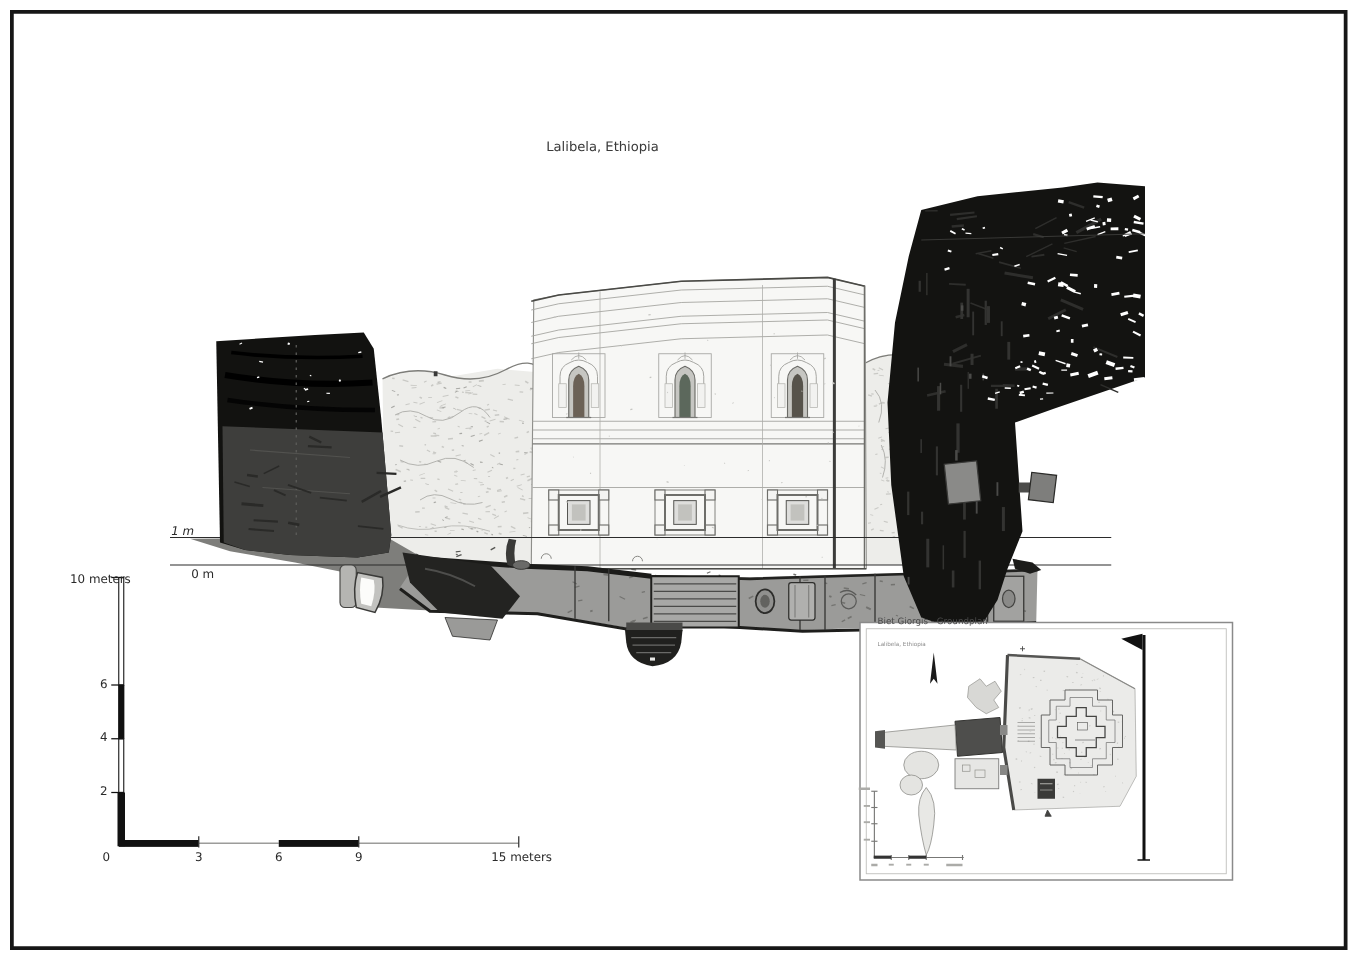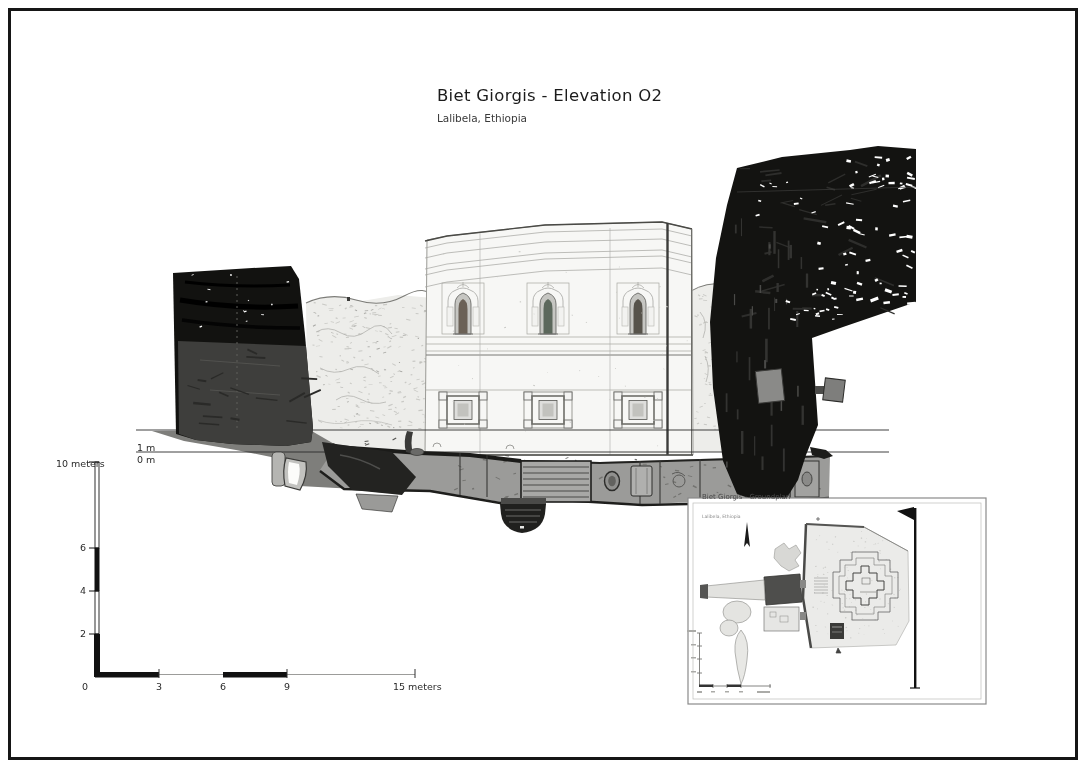--- a/index.html
+++ b/index.html
@@ -3,22 +3,22 @@
 <meta charset="utf-8">
 <style>
   html,body{margin:0;padding:0;background:#fff;}
   .page{position:relative;width:1086px;height:768px;background:#fff;overflow:hidden;
         font-family:"DejaVu Sans","Liberation Sans",sans-serif;color:#1b1b1b;}
   .frame{position:absolute;left:8px;top:8px;right:8px;bottom:8px;border:3px solid #161616;pointer-events:none;}
   .abs{position:absolute;white-space:nowrap;}
   .t-title{left:437px;top:86px;font-size:16.5px;letter-spacing:.3px;color:#1b1b1b;}
   .t-subtitle{left:437px;top:112px;font-size:10.5px;color:#3a3a3a;}
   .lbl{font-size:9.5px;color:#2a2a2a;}
-  .lbl-1m{left:137px;top:442px;}
-  .lbl-0m{left:137px;top:454px;}
+  .lbl-1m{left:137px;top:420px;font-style:italic;}
+  .lbl-0m{left:153px;top:454px;}
   .v-top{left:56px;top:458px;width:52px;}
   .v-t6{left:70px;top:542px;width:16px;text-align:right;}
   .v-t4{left:70px;top:585px;width:16px;text-align:right;}
   .v-t2{left:70px;top:628px;width:16px;text-align:right;}
   .h-t0{left:78px;top:681px;width:14px;text-align:center;}
   .h-t3{left:152px;top:681px;width:14px;text-align:center;}
   .h-t6{left:216px;top:681px;width:14px;text-align:center;}
   .h-t9{left:280px;top:681px;width:14px;text-align:center;}
   .h-t15{left:393px;top:681px;}
   .ins-title{left:702px;top:493px;font-size:7px;color:#4a4a4a;}
@@ -1066,21 +1066,20 @@
           <rect x="691" y="671" width="5" height="1.5"></rect>
         <rect x="697" y="691" width="5" height="2"></rect>
           <rect x="711" y="691" width="4" height="1.5"></rect>
         <rect x="725" y="691" width="4" height="1.5"></rect>
           <rect x="739" y="691" width="4" height="1.5"></rect>
         <rect x="757" y="691" width="13" height="2"></rect>
       </g>
     </g>
   </svg>
 
-  <div class="abs t-title">Biet Giorgis - Elevation O2</div>
   <div class="abs t-subtitle">Lalibela, Ethiopia</div>
 
   <div class="abs lbl lbl-1m">1 m</div>
   <div class="abs lbl lbl-0m">0 m</div>
 
   <div class="abs lbl v-top">10 meters</div>
   <div class="abs lbl v-t6">6</div>
   <div class="abs lbl v-t4">4</div>
   <div class="abs lbl v-t2">2</div>
   <div class="abs lbl h-t0">0</div>

